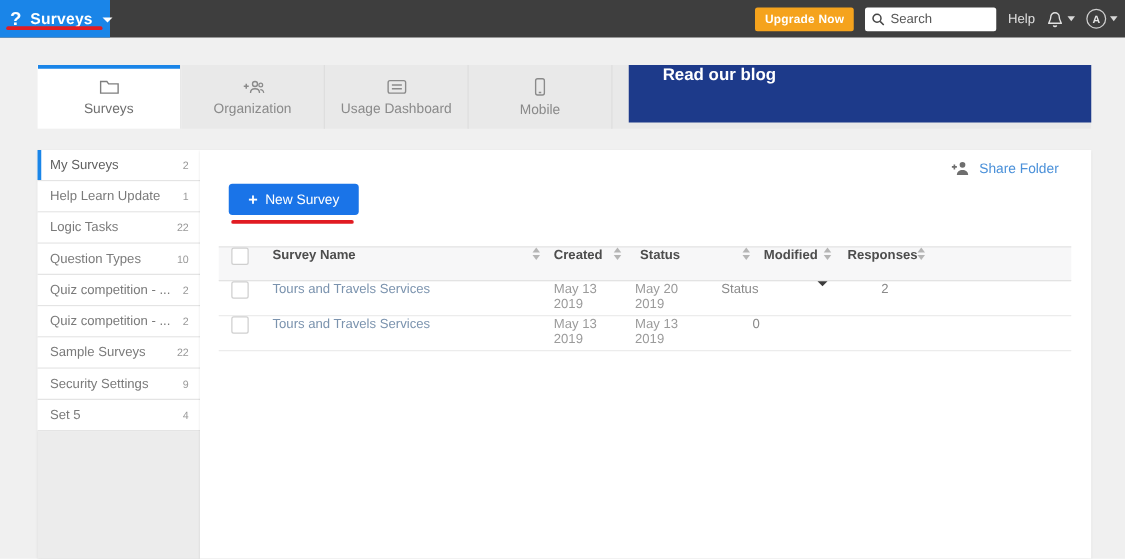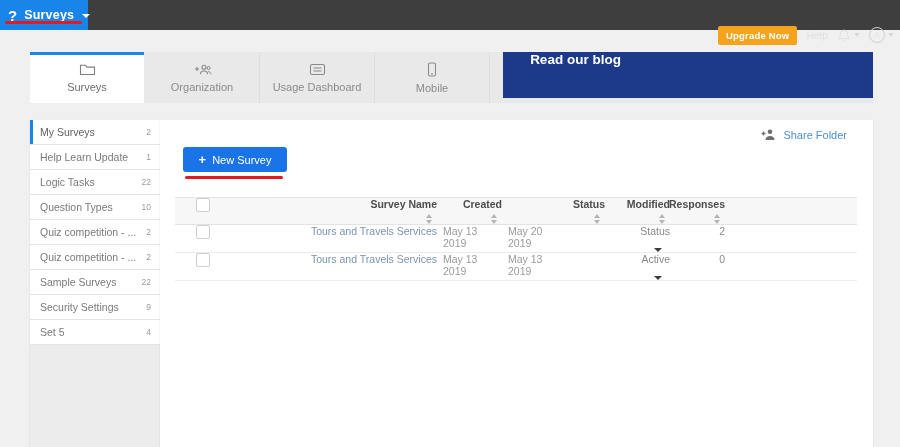--- a/index.html
+++ b/index.html
@@ -12,21 +12,21 @@
   .topnav { position:absolute; left:0; top:0; width:900px; height:30px; background:#3e3e3e; }
   .logo-box { position:absolute; left:0; top:0; width:88px; height:30px; background:#1a85e8;
     display:flex; align-items:center; padding:0 8px; cursor:pointer; }
   .logo-glyph { color:#fff; font-size:15px; font-weight:bold; line-height:1; margin-right:7px; }
   .nav-title { color:#fff; font-size:12.5px; font-weight:600; letter-spacing:.2px; }
   .caret-down { width:0; height:0; border-left:4px solid transparent; border-right:4px solid transparent;
     border-top:4px solid currentColor; display:inline-block; }
   .logo-box .caret-down { color:#fff; margin-left:8px; margin-top:2px; }
   .red-underline { position:absolute; background:#e11b22; border-radius:2px; }
   .ru-nav { left:5px; top:21px; width:77px; height:3px; }
-  .nav-right { position:absolute; right:6px; top:0; height:30px; display:flex; align-items:center; gap:9px;margin-top:20px; }
+  .nav-right { position:absolute; right:6px; top:0; height:30px; display:flex; align-items:center; gap:9px; }
   .upgrade-btn { background:#f5a31d; color:#fff; font-size:9.5px; font-weight:bold; border:none;
     border-radius:2px; height:19px; padding:0 8px; letter-spacing:.2px; cursor:pointer; }
   .searchbox { width:105px; height:19px; background:#fff; border-radius:2px; display:flex;
     align-items:center; padding:0 5px; gap:4px; }
   .searchbox input { border:none; outline:none; width:80px; font-size:10.5px;
     font-family:"Liberation Sans", sans-serif; color:#444; background:transparent; }
   .searchbox input::placeholder { color:#555; }
   .help-link { color:#e0e0e0; font-size:10.5px; cursor:pointer; }
   .bell-wrap, .avatar-wrap { display:flex; align-items:center; gap:3px; cursor:pointer; }
   .bell-wrap .caret-down, .avatar-wrap .caret-down { color:#d8d8d8; border-left-width:3.5px; border-right-width:3.5px; }
@@ -64,21 +64,21 @@
   .new-survey-btn .plus { font-size:13px; font-weight:bold; line-height:1; margin-top:-1px; }
   .ru-btn { left:25px; top:56px; width:98px; height:3px; }
   .share-folder { position:absolute; right:26px; top:8px; display:flex; align-items:center; gap:6px; cursor:pointer; }
   .share-folder .sf-label { color:#4a90d9; font-size:11px; }
   
   .table { position:absolute; left:15px; top:77px; width:682px; }
   .t-row { display:flex; align-items:center; height:28px; }
   .t-head { background:#f7f7f8; border-top:1px solid #e3e3e3; border-bottom:1px solid #e3e3e3;
     font-weight:bold; color:#4d4d4d; }
   .t-data { border-bottom:1px solid #ececec; }
-  .cell { display:flex; align-items:flex-end; font-size:10.5px; height:100%;flex-direction:column; }
+  .cell { display:flex; align-items:flex-start; font-size:10.5px; height:100%; }
   .cw-check { width:35px; }
   .cw-name  { width:227px; justify-content:space-between; padding-left:8px; }
   .cw-date  { width:65px;  justify-content:space-between; padding-left:6px; }
   .cw-status{ width:103px; justify-content:space-between; padding-left:10px; }
   .cw-resp  { width:55px;  justify-content:space-between; padding-left:8px; }
   .checkbox { width:14px; height:14px; border:1px solid #cfcfcf; border-radius:2px; background:#fff;
     margin-left:10px; cursor:pointer; }
   .sort { position:relative; width:7px; height:10px; display:inline-block; margin-right:4px; cursor:pointer; }
   .sort::before { content:""; position:absolute; top:0; left:0; border-left:3.5px solid transparent;
     border-right:3.5px solid transparent; border-bottom:4px solid #b5b5b5; }
@@ -96,20 +96,27 @@
 
 <div class="topnav">
   <div class="logo-box">
     <span class="logo-glyph">?</span>
     <span class="nav-title">Surveys</span>
     <span class="caret-down"></span>
     <div class="red-underline ru-nav"></div>
   </div>
   <div class="nav-right">
     <button class="upgrade-btn">Upgrade Now</button>
+    <div class="searchbox">
+      <svg width="11" height="11" viewBox="0 0 11 11">
+        <circle cx="4.6" cy="4.6" r="3.2" fill="none" stroke="#444" stroke-width="1.2"></circle>
+        <path d="M7.1 7.1 L10 10" stroke="#444" stroke-width="1.2"></path>
+      </svg>
+      <input type="text" placeholder="Search" style="">
+    </div>
     <span class="help-link">Help</span>
     <div class="bell-wrap">
       <svg width="14" height="15" viewBox="0 0 14 15">
         <path d="M7 2.2 a3.4 3.4 0 0 1 3.4 3.4 c0 3 1.6 3.8 1.6 5 H2 c0-1.2 1.6-2 1.6-5 A3.4 3.4 0 0 1 7 2.2z" fill="none" stroke="#e2e2e2" stroke-width="1.1"></path>
         <path d="M5.7 12.3 a1.4 1.4 0 0 0 2.6 0" fill="none" stroke="#e2e2e2" stroke-width="1.1"></path>
       </svg>
       <span class="caret-down"></span>
     </div>
     <div class="avatar-wrap">
       <span class="avatar">A</span>
@@ -266,22 +273,18 @@
       </div>
       <div class="cell cw-name">
         <span class="name-link">Tours and Travels Services</span>
       </div>
       <div class="cell cw-date">
         <span class="date-text">May 13 2019</span>
       </div>
       <div class="cell cw-date">
         <span class="date-text">May 13 2019</span>
       </div>
-      <div class="cell cw-status">
-        <span class="status-text">Active</span>
-        <span class="caret-down status-caret"></span>
-      </div>
       <div class="cell cw-resp">
         <span class="resp-text">0</span>
       </div>
     </div>
   </div>
 </div>
 
 </body></html>

